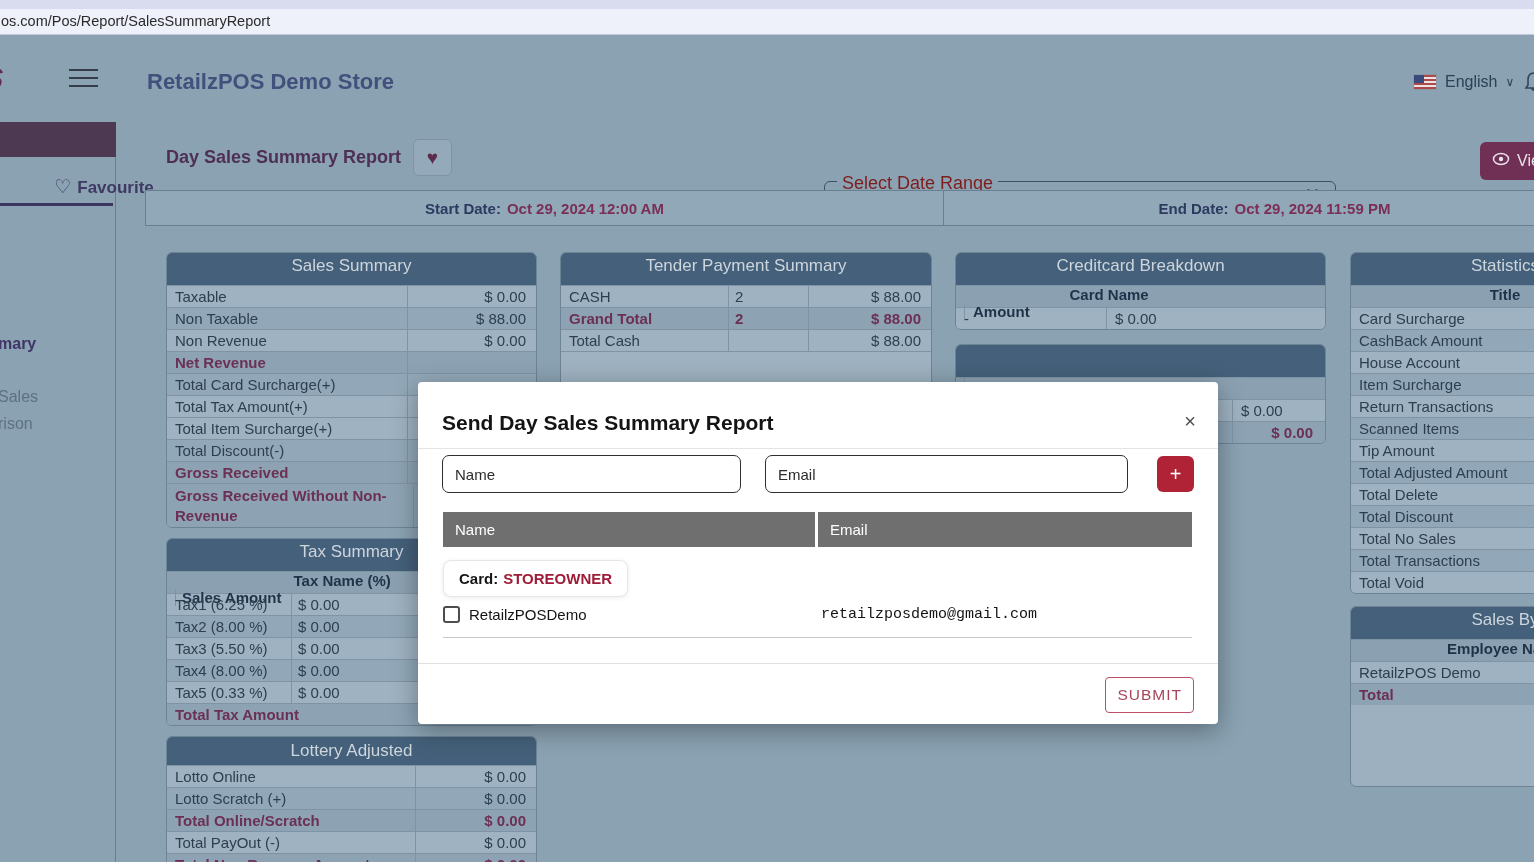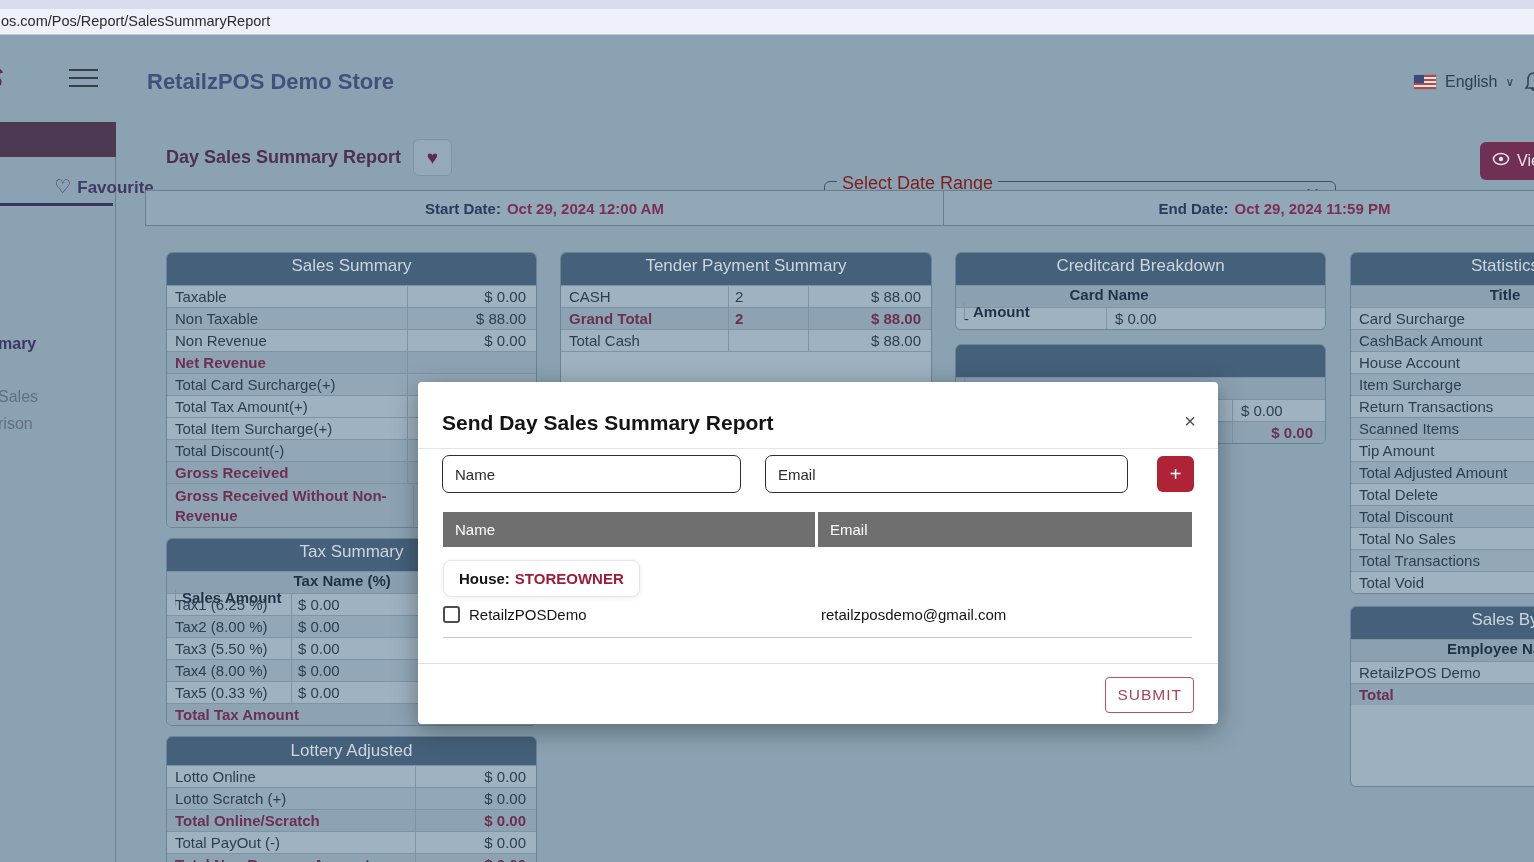--- a/index.html
+++ b/index.html
@@ -109,21 +109,21 @@
   .add-btn { width:37px; height:36px; margin-left:auto; margin-top:1px; background:#b02337; color:#fff; font-size:20px; border:none; border-radius:6px; cursor:pointer; }
   .m-grid-head { position:absolute; top:130px; left:25px; width:749px; height:35px; display:flex; }
   .m-grid-head .gcell { background:#6f6f6f; color:#fff; font-size:15px; display:flex; align-items:center; padding-left:12px; }
   .m-grid-head .g1 { width:372px; margin-right:3px; }
   .m-grid-head .g2 { flex:1; }
   .role-chip { position:absolute; top:178px; left:25px; border:1px solid #e6e6e6; border-radius:8px; box-shadow:0 1px 5px rgba(0,0,0,.08); padding:9px 15px; font-size:15px; font-weight:bold; color:#141414; background:#fff; }
   .role-chip .role-val { color:#9e1c38; margin-left:5px; }
   .user-row { position:absolute; top:224px; left:25px; width:749px; display:flex; align-items:flex-end; font-size:15px; color:#141414; }
   .user-check { width:17px; height:17px; appearance:none; border:2px solid #4d4d4d; border-radius:3px; background:#fff; margin-right:9px; cursor:pointer; }
   .user-name { width:352px; }
-  .user-email { flex:1; }
+  .user-email { flex:1;font-family:Liberation Mono, monospace; }
   .user-divider { position:absolute; top:255px; left:25px; width:749px; border-top:1px solid #c9c9c9; }
   .m-footer { position:absolute; top:281px; left:0; width:800px; border-top:1px solid #e0e0e0; height:61px; }
   .submit-btn { position:absolute; top:13px; right:24px; background:#fff; border:1px solid #bb5068; border-radius:4px; color:#a8435a; font-size:15.5px; letter-spacing:1px; padding:8px 11px; cursor:pointer; }
 </style>
 </head>
 <body>
 
 <div class="browser-bar">
   <div class="strip"></div>
   <div class="url-text">os.com/Pos/Report/SalesSummaryReport</div>
@@ -431,21 +431,21 @@
     <div class="m-inputs">
       <input class="m-input name" type="text" placeholder="Name" style="">
       <input class="m-input email" type="text" placeholder="Email" style="">
       <button class="add-btn">+</button>
     </div>
     <div class="m-grid-head">
       <div class="gcell g1">Name</div>
       <div class="gcell g2">Email</div>
     </div>
     <div class="role-chip">
-      <span>House:</span><span class="role-val">STOREOWNER</span>
+      <span>Card:</span><span class="role-val">STOREOWNER</span>
     </div>
     <div class="user-row">
       <input type="checkbox" class="user-check" style="">
       <span class="user-name">RetailzPOSDemo</span>
       <span class="user-email">retailzposdemo@gmail.com</span>
     </div>
     <div class="user-divider"></div>
     <div class="m-footer">
       <button class="submit-btn">SUBMIT</button>
     </div>

